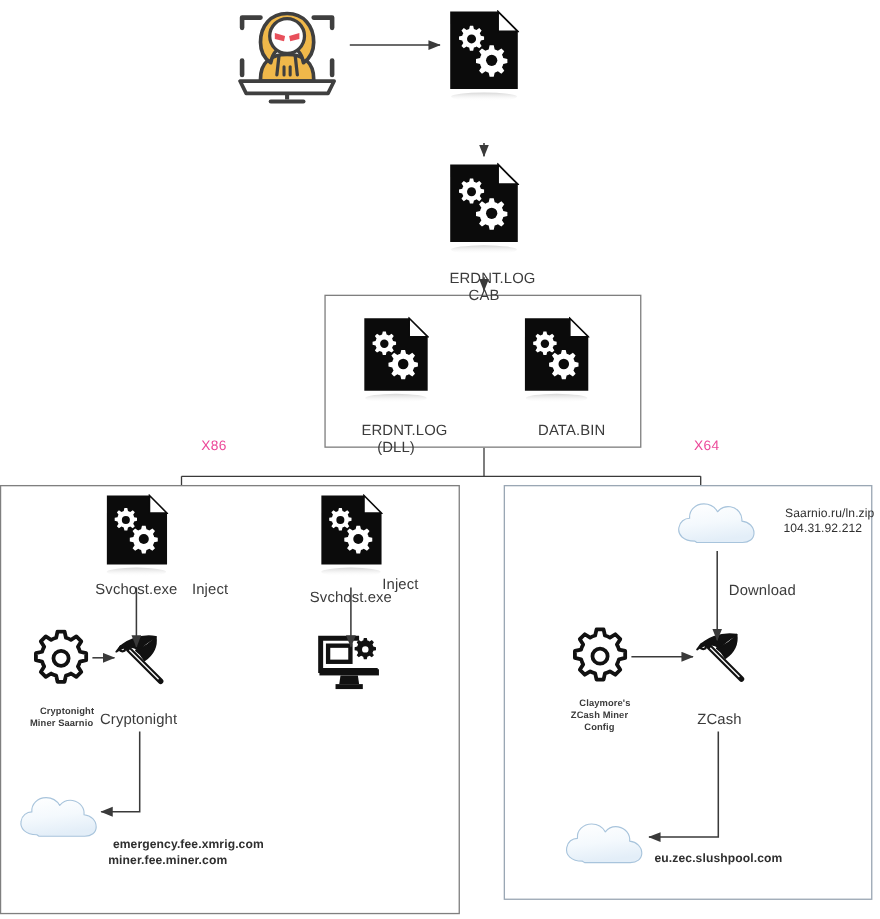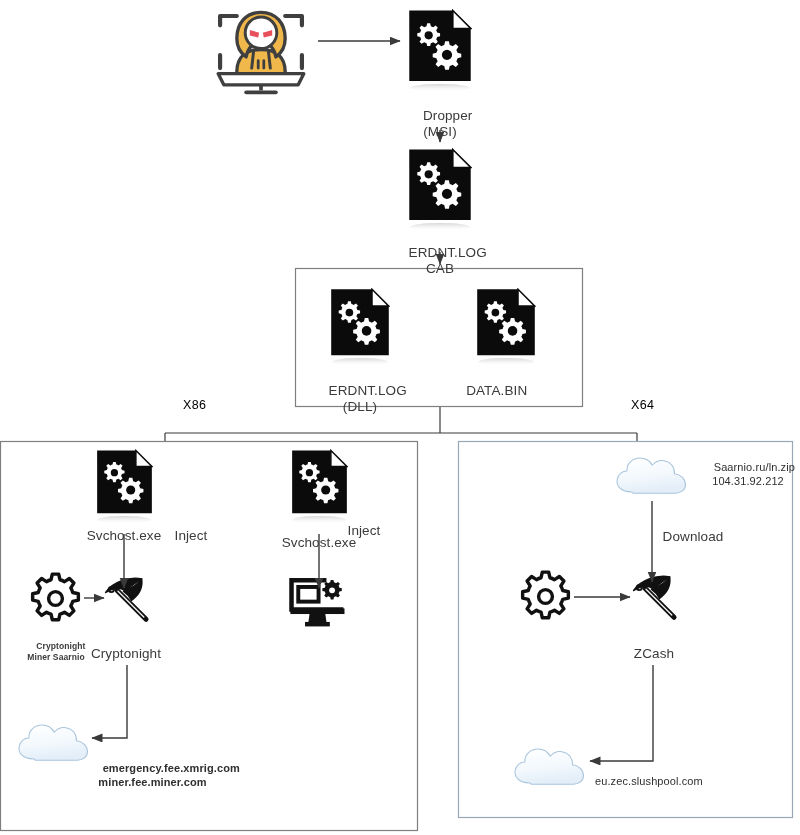--- a/index.html
+++ b/index.html
@@ -40,21 +40,21 @@
     line-height:14px;
     color:#2f2f2f;
     text-align:center;
     white-space:pre;
     letter-spacing:0.1px;
   }
   .lbl-arch{
     position:absolute;
     font-size:12.5px;
     line-height:15px;
-    color:#000000;
+    color:#ec4899;
     letter-spacing:0.3px;
   }
   svg{display:block;}
   .svg-layer{position:absolute;left:0;top:0;width:800px;height:835px;pointer-events:none;}
 </style>
 </head>
 <body>
 
 <div id="stage">
 
@@ -241,33 +241,30 @@
       <rect x="295.5" y="268.5" width="287" height="138"></rect>
     </g>
     <g fill="none" stroke="#7f7f7f" stroke-width="1.2">
       <rect x="0.5" y="441.5" width="417" height="389"></rect>
     </g>
     <g fill="none" stroke="#9aa7b4" stroke-width="1.2">
       <rect x="458.5" y="441.5" width="334" height="376"></rect>
     </g>
   </svg>
 
-  <div class="lbl" style="left:390px;top:92px;width:100px;">
-    <span>Dropper</span><br><span>(MSI)</span>
-  </div>
 
   <div class="lbl" style="left:385px;top:229px;width:110px;">
     <span>ERDNT.LOG</span><br><span>CAB</span>
   </div>
 
   <div class="lbl" style="left:305px;top:367px;width:110px;">
     <span>ERDNT.LOG</span><br><span>(DLL)</span>
   </div>
 
-  <div class="lbl" style="left:438px;top:367px;width:102px;">
+  <div class="lbl" style="left:461px;top:367px;width:102px;">
     <span>DATA.BIN</span>
   </div>
 
   <div class="lbl-arch" style="left:183px;top:398px;">X86</div>
   <div class="lbl-arch" style="left:631px;top:398px;">X64</div>
 
   <div class="lbl" style="left:74px;top:528px;width:100px;">Svchost.exe</div>
   <div class="lbl" style="left:167px;top:528px;width:48px;">Inject</div>
 
   <div class="lbl" style="left:269px;top:535px;width:100px;">Svchost.exe</div>
@@ -282,18 +279,21 @@
   <div class="lbl-url" style="left:90px;top:747px;width:125px;text-align:center;font-weight:bold;">
     <span>emergency.fee.xmrig.com</span><br><span>miner.fee.miner.com</span>
   </div>
 
   <div class="lbl-url" style="left:700px;top:446px;width:96px;">
     <span>Saarnio.ru/ln.zip</span><br><span>104.31.92.212</span>
   </div>
 
   <div class="lbl" style="left:645px;top:529px;width:96px;text-align:center;">Download</div>
 
+  <div class="lbl-sm" style="left:499px;top:623px;width:92px;">
+    <span>Claymore's</span><br><span>ZCash Miner</span><br><span>Config</span>
+  </div>
 
   <div class="lbl" style="left:608px;top:646px;width:92px;">ZCash</div>
 
-  <div class="lbl-url" style="left:595px;top:774px;width:120px;text-align:left;">eu.zec.slushpool.com</div>
+  <div class="lbl-url" style="left:595px;top:774px;width:120px;text-align:left;font-weight:bold;">eu.zec.slushpool.com</div>
 
 </div>
 
 </body></html>

